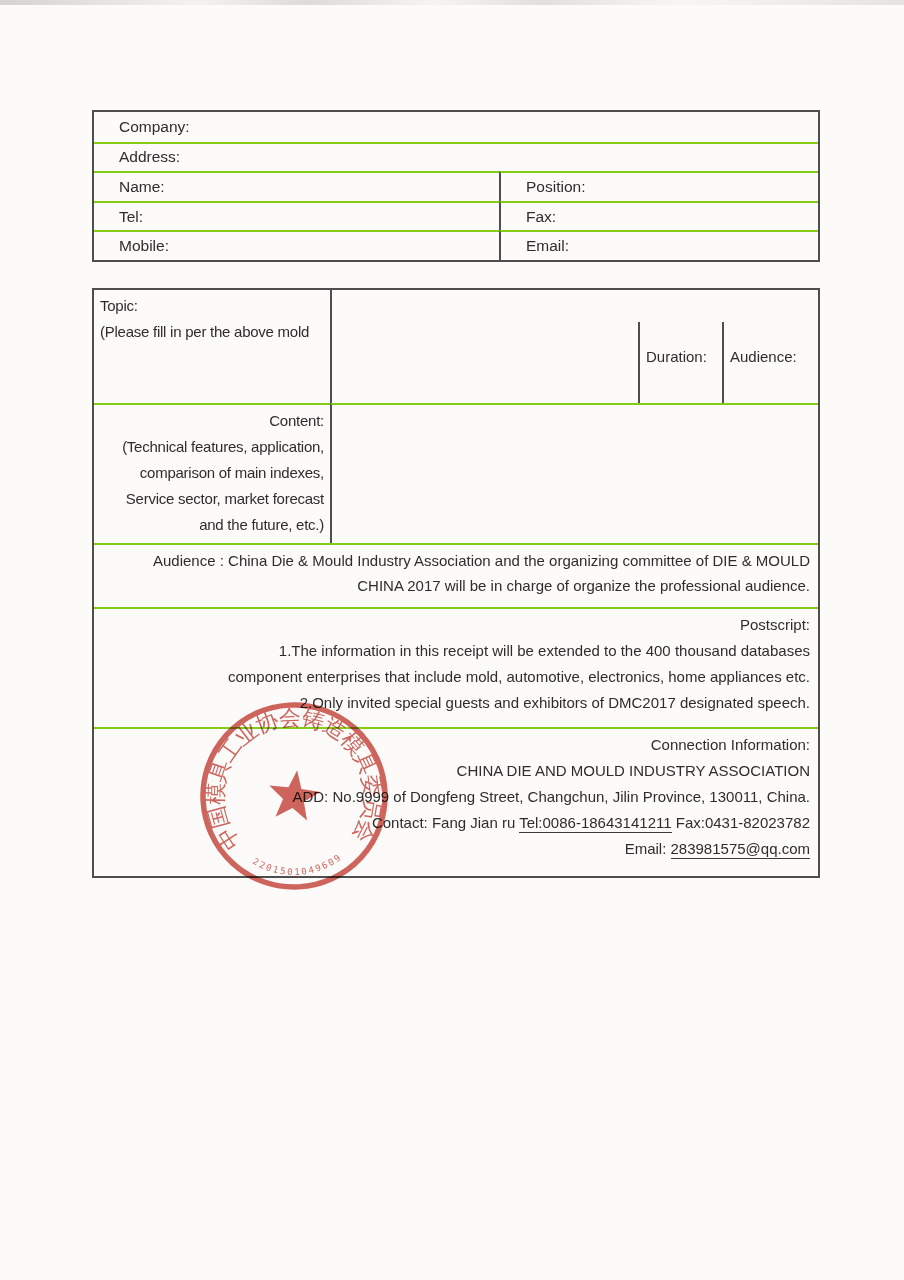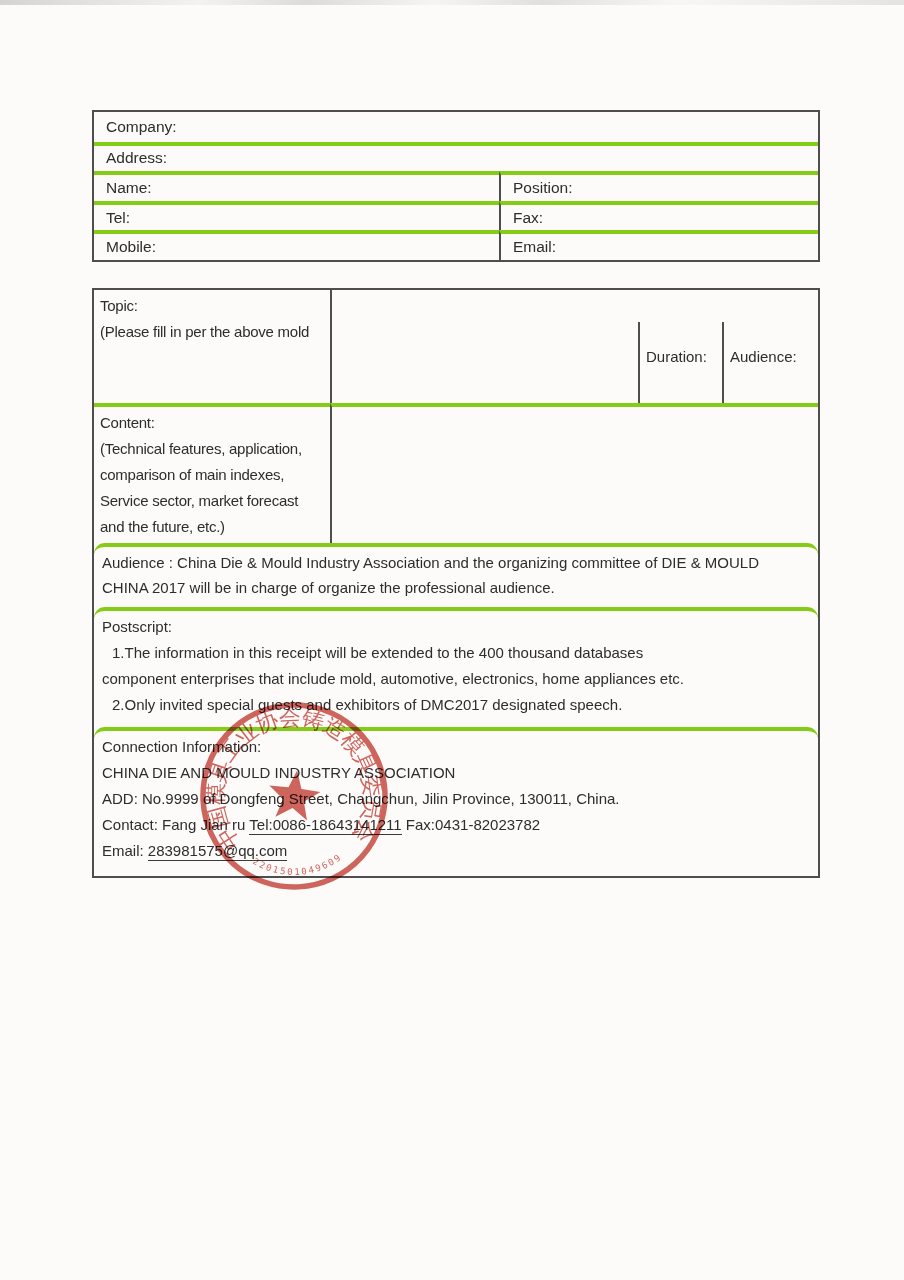--- a/index.html
+++ b/index.html
@@ -19,41 +19,41 @@
       rgba(120,120,115,.35) 34%, rgba(160,160,155,.10) 48%,
       rgba(120,120,115,.30) 60%, rgba(170,170,165,.08) 75%,
       rgba(130,130,125,.28) 100%);
     opacity:.7;
   }
 
   
   .tbl{position:absolute;border:2px solid #4e4e4e;box-sizing:border-box;background:transparent;}
   .cell{box-sizing:border-box;position:relative;}
   .bl{border-left:2px solid #4e4e4e;}
-  .bt{border-top:4px solid #84cc16;}
+  .bt{border-top:2px solid #84cc16;text-align:right;}
 
   .contact{
     left:92px;top:110px;width:728px;height:152px;
     display:grid;
     grid-template-columns:405px 1fr;
     grid-template-rows:repeat(5,1fr);
   }
-  .contact .cell{display:flex;align-items:center;padding-left:12px;font-size:15.5px;}
+  .contact .cell{display:flex;align-items:center;padding-left:25px;font-size:15.5px;}
   .span2{grid-column:1 / 3;}
 
   .speech{
     left:92px;top:288px;width:728px;height:590px;
     display:grid;
     grid-template-columns:236px 308px 84px 1fr;
     grid-template-rows:113px 140px 64px 120px 1fr;
     font-size:15px;line-height:26px;
   }
   .speech .cell{padding:3px 6px 0 6px;}
   .colspan-rest{grid-column:2 / 5;}
-  .colspan-all{grid-column:1 / 5;border-radius:11px;}
+  .colspan-all{grid-column:1 / 5;}
   .tight{letter-spacing:-0.25px;}
   .mid{padding-top:22px !important;margin-top:32px;}
   .wide-cell{padding-left:8px !important;padding-right:8px !important;}
   .indent{padding-left:10px;}
   .uline{border-bottom:1.5px solid #3a3a3a;padding-bottom:1px;}
   .aud-line{line-height:25px;}
 
   
   .stamp{
     position:absolute;left:194px;top:696px;width:200px;height:200px;

